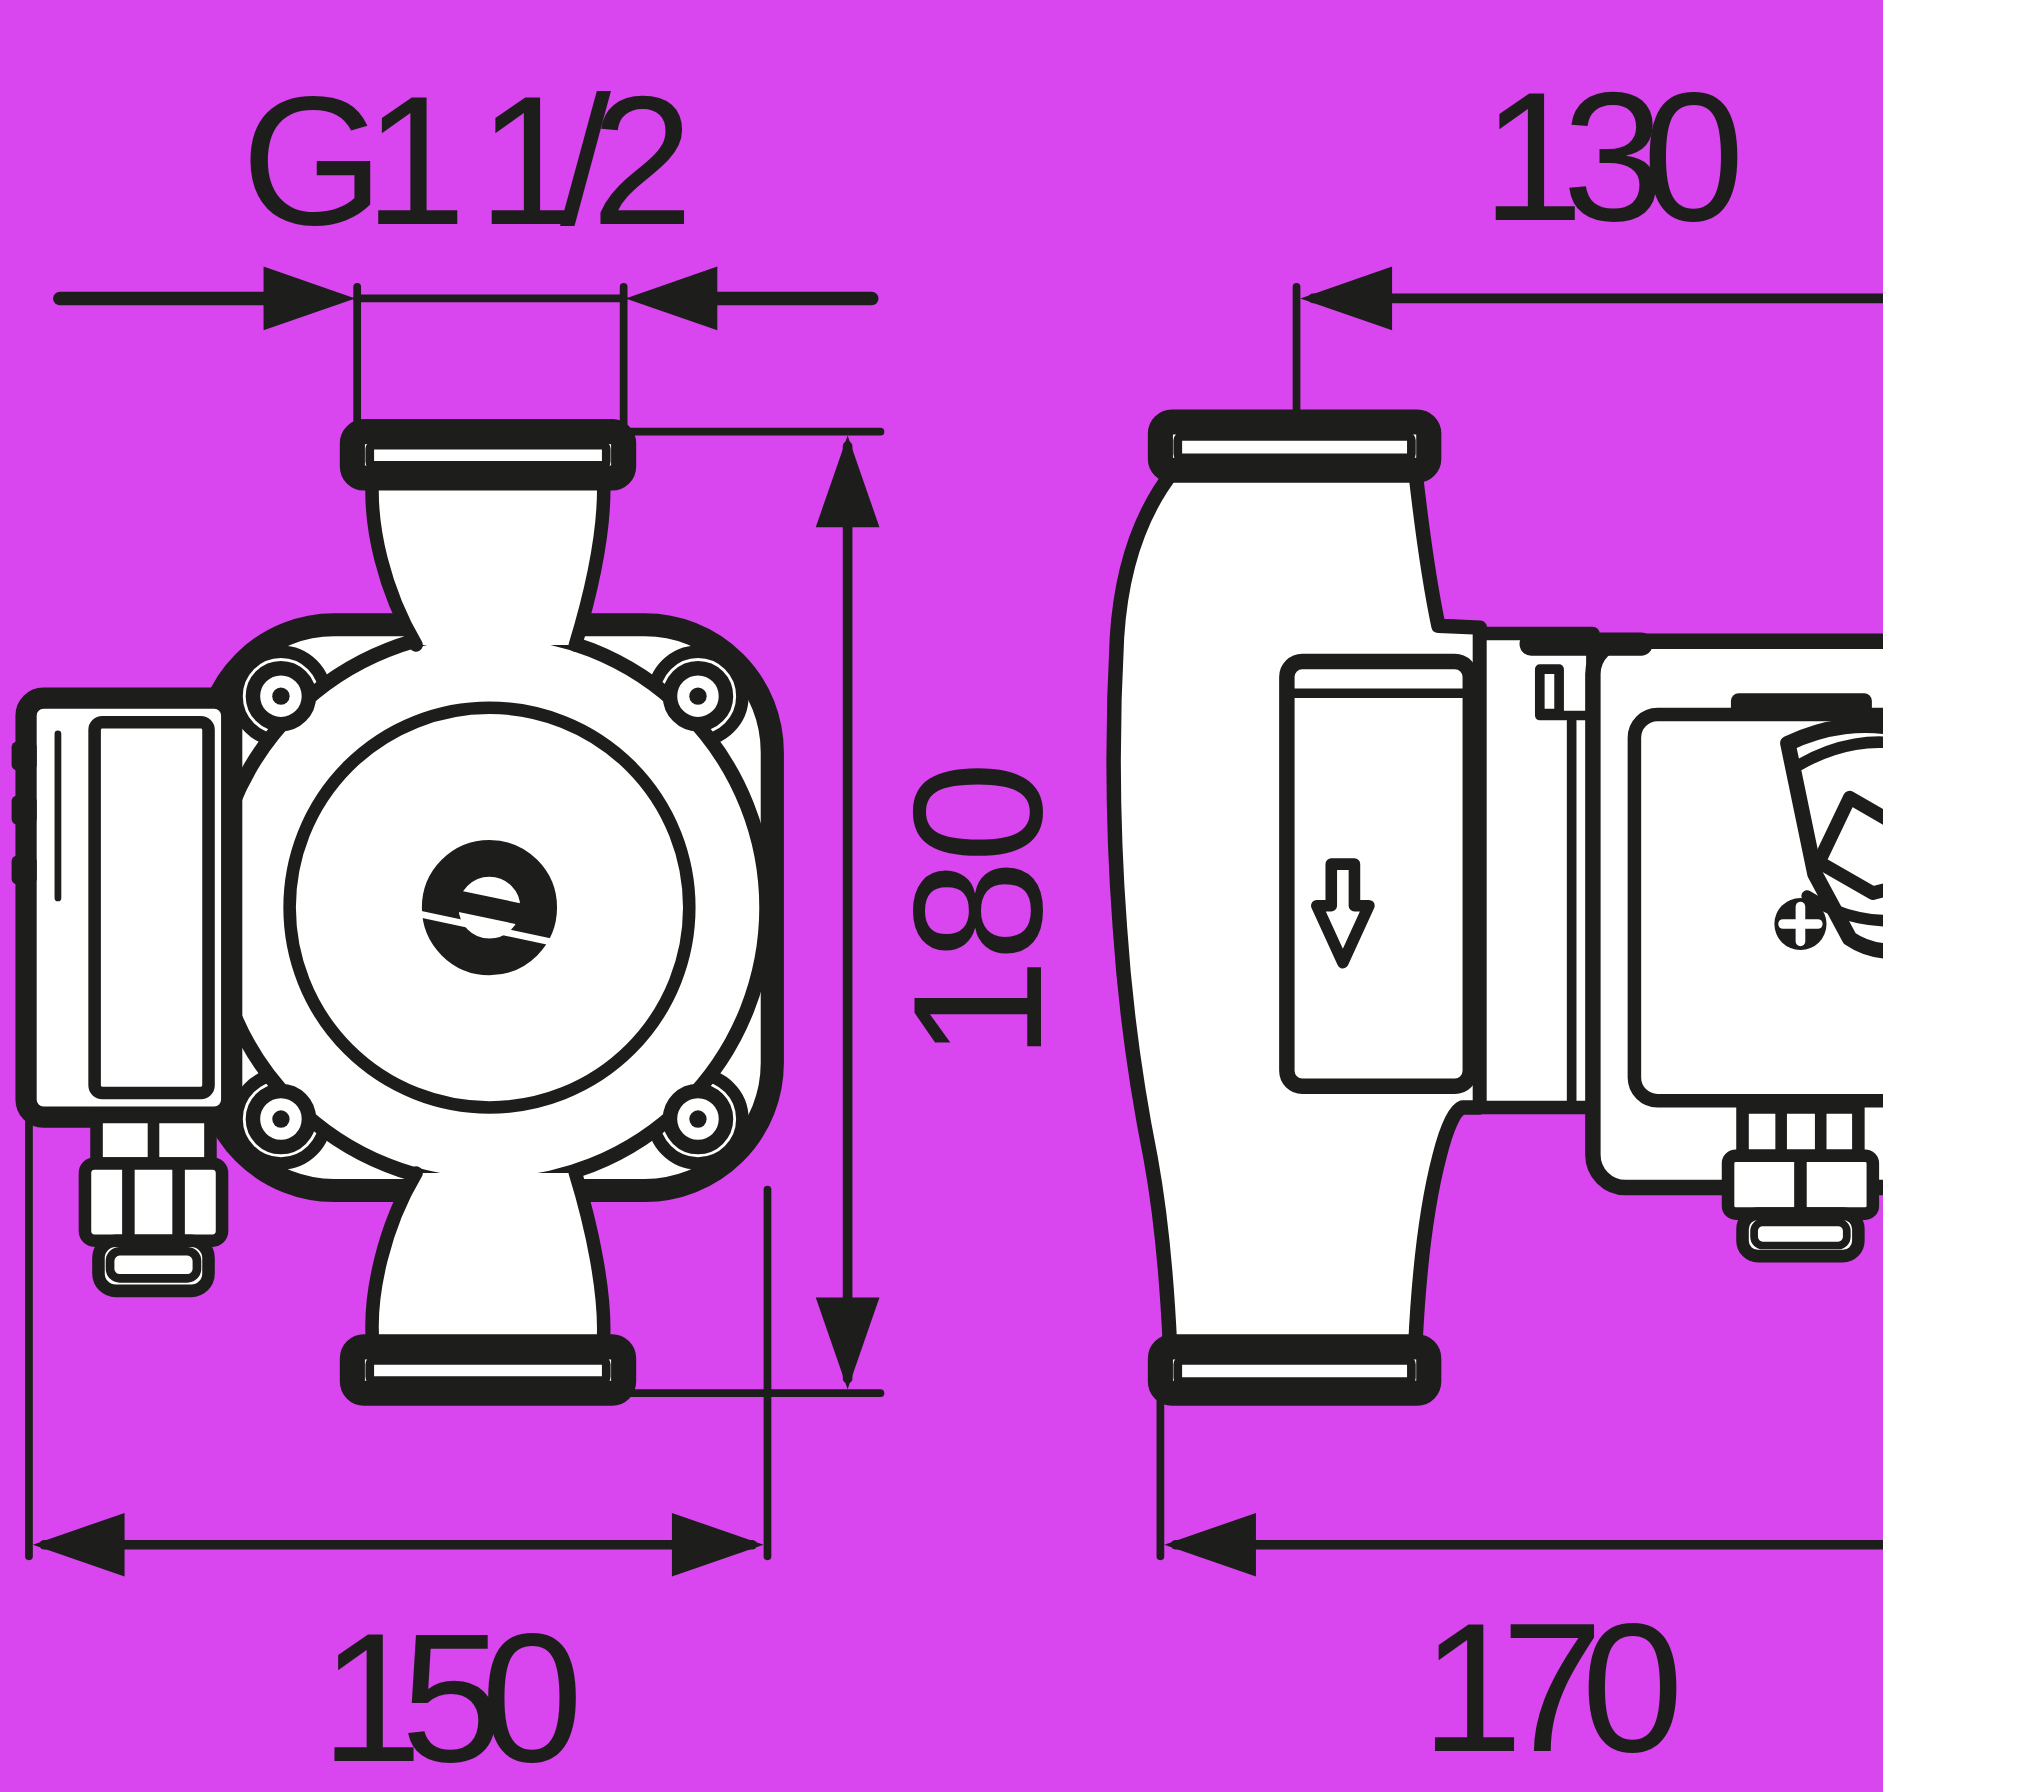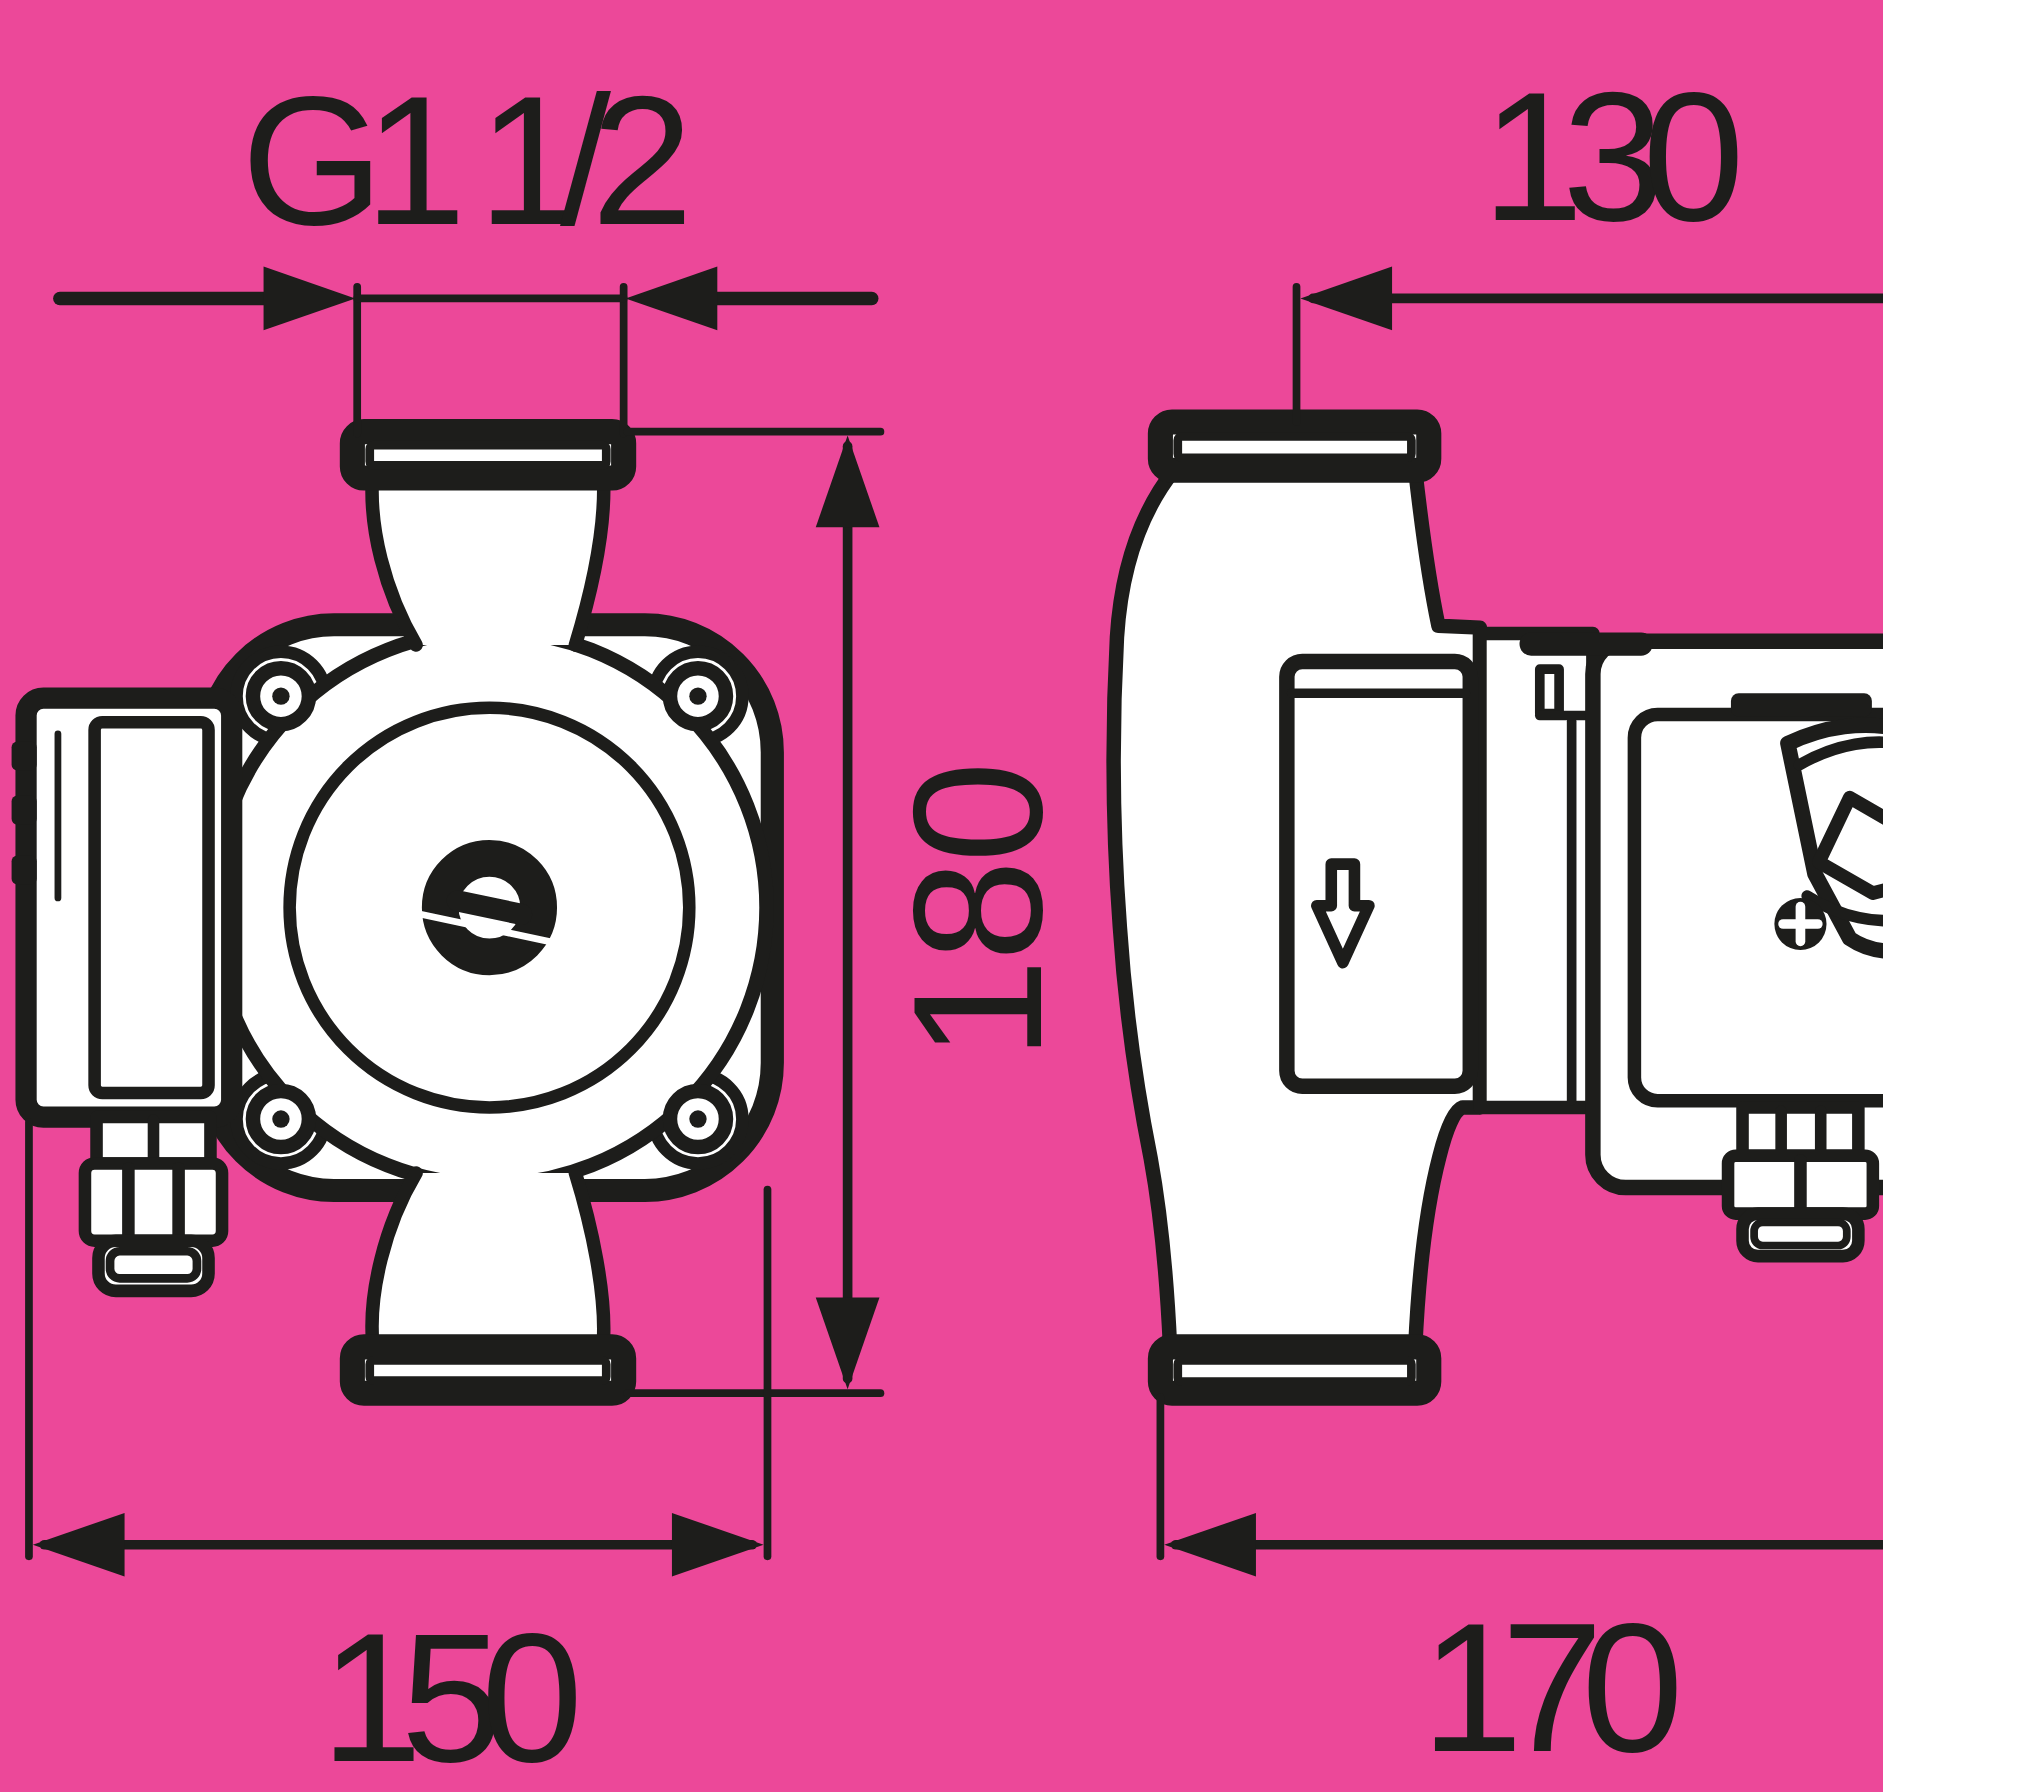--- a/index.html
+++ b/index.html
@@ -1,17 +1,17 @@
 <!DOCTYPE html>
 <html><head>
 <meta charset="utf-8">
 <style>
   html,body{margin:0;padding:0;background:#ffffff;}
   body{font-family:"Liberation Sans", sans-serif;}
-  .stage{position:relative;width:1883px;height:1793px;background:#ec4899;overflow:hidden;}
+  .stage{position:relative;width:1883px;height:1793px;background:#d946ef;overflow:hidden;}
   svg{display:block;}
   text{fill:#1d1d1b;}
 </style>
 </head>
 <body>
 
 <div class="stage">
 <svg width="2036" height="1793" viewBox="0 0 2109 1857" fill="none" stroke-linecap="round" stroke-linejoin="round">
 
   <g stroke="#1d1d1b">

